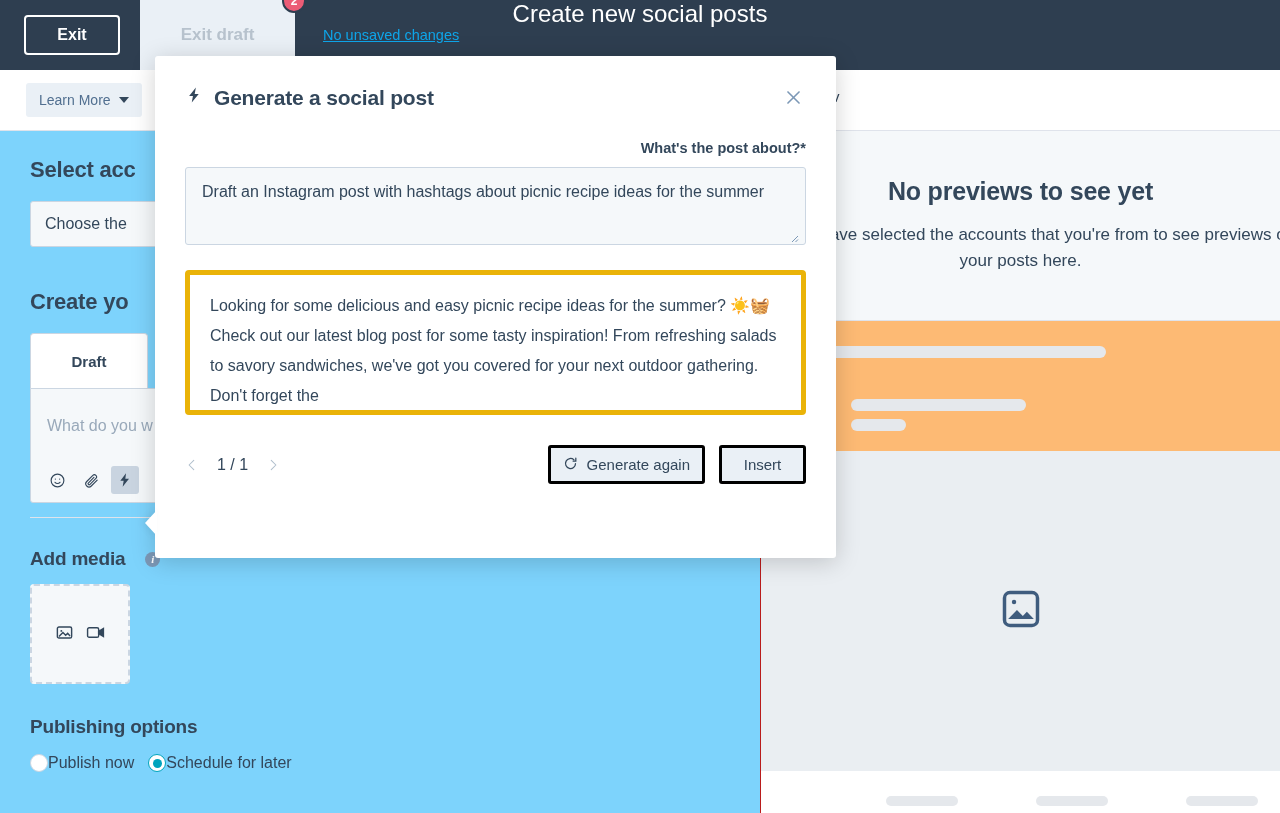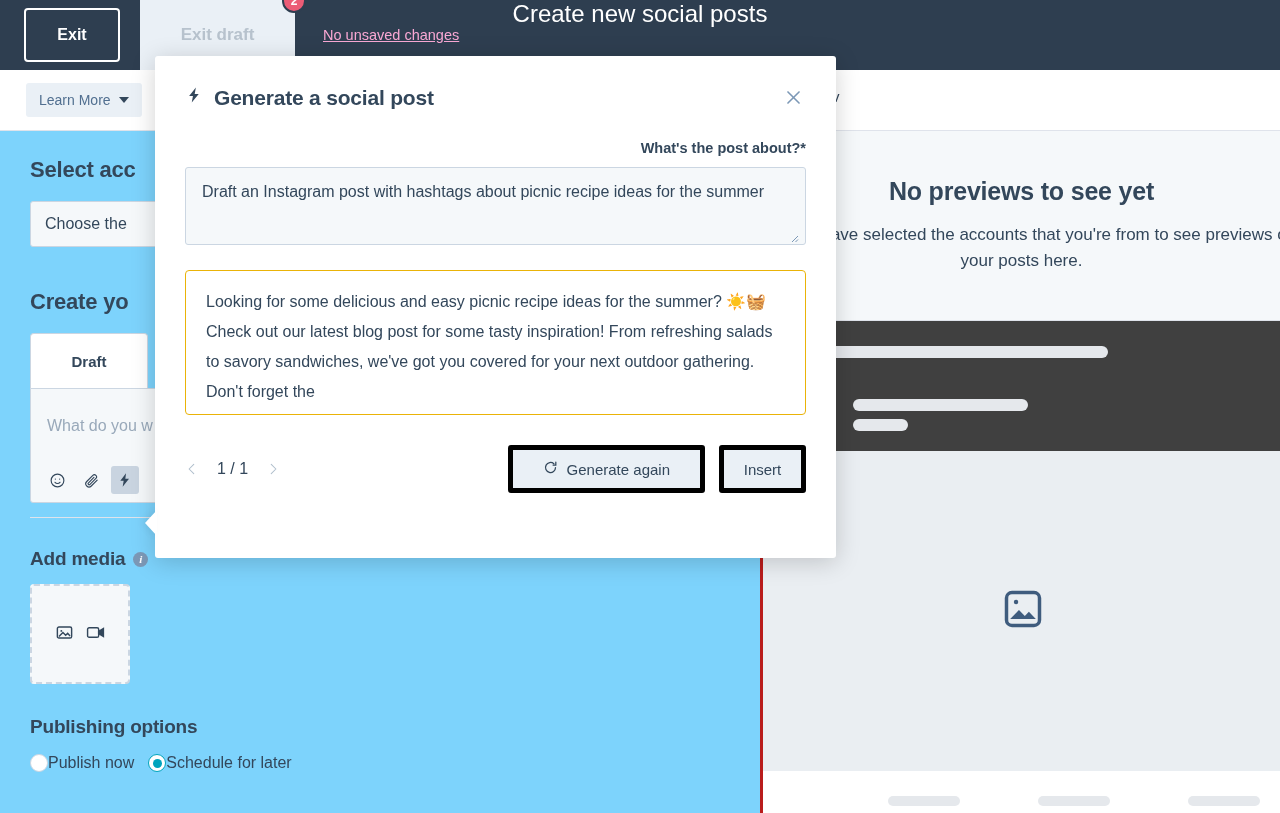--- a/index.html
+++ b/index.html
@@ -15,21 +15,21 @@
   #app { position: relative; width: 1280px; height: 813px; overflow: hidden; }
 
   
   .topnav {
     position: absolute; left: 0; top: 0; width: 1280px; height: 70px;
     background: #2e3e50;
     display: flex; align-items: center;
   }
   .exit-btn {
     margin-left: 24px;
-    width: 96px; height: 54px;
+    width: 96px; height: 40px;
     border: 2px solid #ffffff; border-radius: 4px;
     background: transparent; color: #ffffff;
     font-size: 16px; font-weight: 700;
     display: flex; align-items: center; justify-content: center;
     cursor: pointer;
   }
   .savedraft-btn {
     position: relative;
     margin-left: 20px;
     width: 155px; height: 70px;
@@ -42,21 +42,21 @@
   .badge {
     position: absolute; right: -11px; top: -11px;
     width: 24px; height: 24px; border-radius: 50%;
     background: #ec5c76; color: #ffffff;
     font-size: 12px; font-weight: 700;
     display: flex; align-items: center; justify-content: center;
     border: 2px solid #2e3e50;
   }
   .unsaved {
     margin-left: 28px;
-    color: #f9a8d4; font-size: 14.5px;
+    color: #0ea5e9; font-size: 14.5px;
     text-decoration: underline;
     cursor: pointer;
   }
   .topnav-title {
     position: absolute; left: 0; top: 0; width: 1280px; height: 70px;
     display: flex; align-items: flex-start; justify-content: center;
     color: #ffffff; font-size: 24px; font-weight: 400;
     pointer-events: none;
   }
 
@@ -136,21 +136,21 @@
     width: 28px; height: 28px; border-radius: 3px;
     display: flex; align-items: center; justify-content: center;
     cursor: pointer; color: #33475b;
   }
   .tool-icon.active { background: #c9d4e0; }
   .divider-line {
     width: 570px; height: 1px; background: #dfe3eb;
     margin-top: 14px;
   }
   .addmedia-head {
-    display: flex; align-items: center; gap: 8px;
+    display: flex; align-items: center; gap: 20px;
     margin-top: 30px;
   }
   .info-dot {
     width: 15px; height: 15px; border-radius: 50%;
     background: #7c98b6; color: #ffffff;
     font-size: 11px; font-weight: 700; font-style: italic;
     display: flex; align-items: center; justify-content: center;
     font-family: "Liberation Serif", serif;
     cursor: pointer;
   }
@@ -174,22 +174,22 @@
     display: flex; align-items: center; justify-content: center;
   }
   .radio-circle.on::after {
     content: ""; width: 9px; height: 9px; border-radius: 50%; background: #00a4bd;
   }
 
   
   .preview-col {
     position: absolute; left: 760px; top: 131px;
     width: 520px; height: 682px;
-    background: #404040;
-    border-left: 3px solid #b91c1c;
+    background: #fdba74;
+    border-left: 1px solid #b91c1c;
   }
   .preview-empty {
     height: 190px; background: #f5f8fa;
     display: flex; flex-direction: column; align-items: center; justify-content: center;
     border-bottom: 1px solid #dfe3eb;
   }
   .preview-empty h2 {
     margin: 0 0 16px 0;
     font-size: 25px; font-weight: 700; color: #33475b;
     letter-spacing: -0.2px;
@@ -266,37 +266,37 @@
   }
   .resize-grip {
     position: absolute; right: 3px; bottom: 2px;
     width: 12px; height: 12px;
     pointer-events: none;
   }
   .result-box {
     margin-top: 21px;
     width: 621px; height: 145px;
     background: #ffffff;
-    border: 1px solid #eab308; border-radius: 4px;
+    border: 5px solid #eab308; border-radius: 4px;
     padding: 16px 20px;
     font-size: 16px; line-height: 1.88; color: #33475b;
     overflow: hidden;
   }
   .modal-footer {
     margin-top: 30px;
     display: flex; align-items: center; justify-content: space-between;
     width: 621px;
   }
   .pager { display: flex; align-items: center; gap: 18px; }
   .pager-arrow { color: #b0bfcd; cursor: pointer; display: flex; align-items: center; }
   .pager-text { font-size: 16px; color: #33475b; }
   .footer-btns { display: flex; gap: 14px; }
   .btn-secondary {
-    height: 48px; padding: 0 30px;
-    background: #eaf0f6; border: 5px solid #000000; border-radius: 3px;
+    height: 39px; padding: 0 12px;
+    background: #eaf0f6; border: 3px solid #000000; border-radius: 3px;
     color: #33475b; font-size: 15px;
     display: flex; align-items: center; justify-content: center; gap: 9px;
     cursor: pointer;
   }
   .btn-insert { width: 87px; }
 </style>
 </head>
 <body>
 
 <div id="app">

